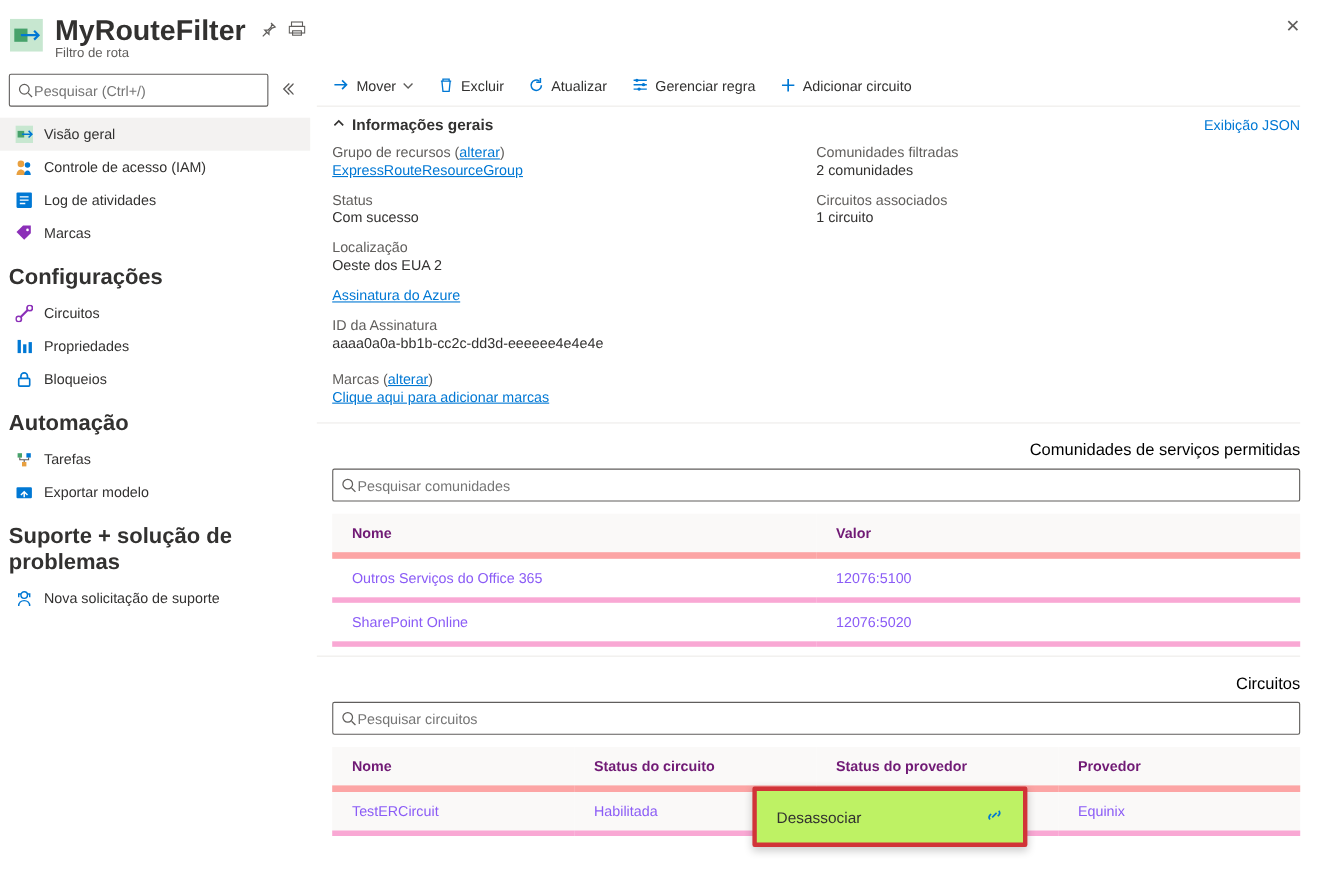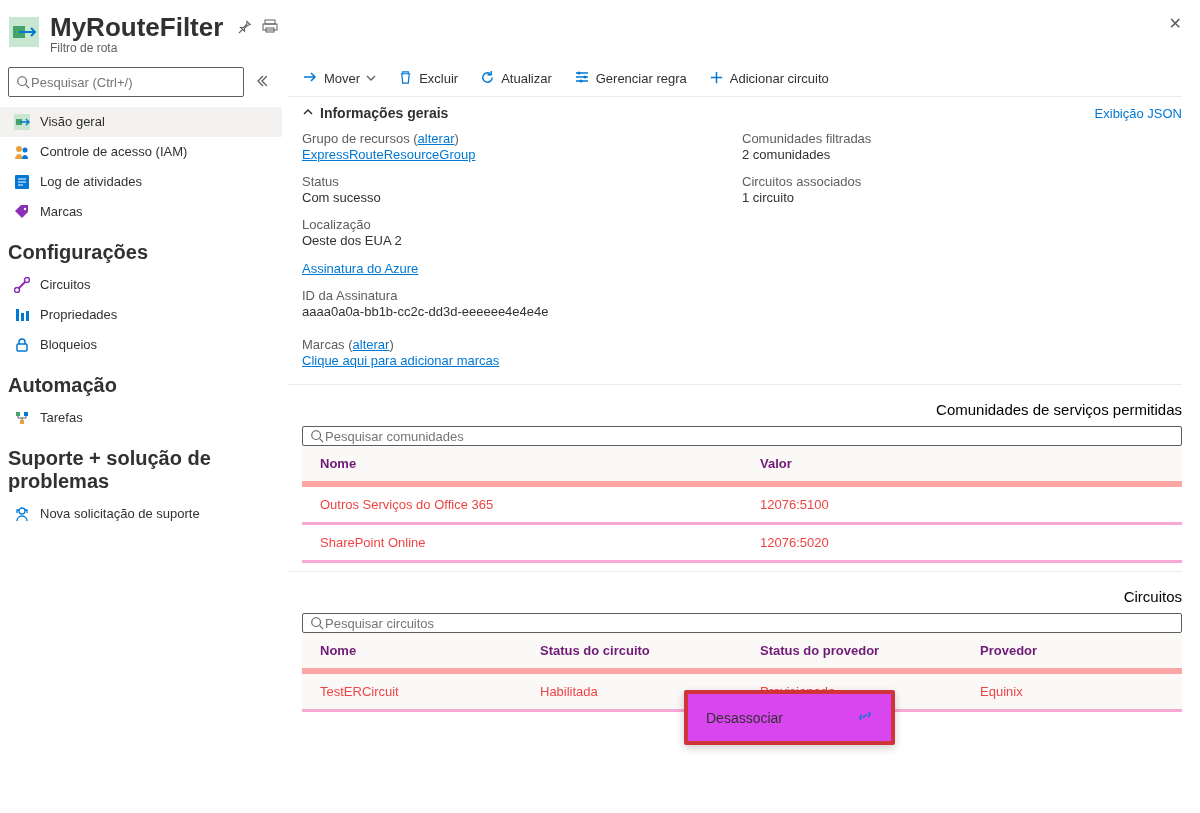--- a/index.html
+++ b/index.html
@@ -75,42 +75,42 @@
   .ess-row { padding:4px 0 8px 0;}
   .ess-label { color:#605e5c; font-size:13px;}
   .ess-val { color:#323130; font-size:13px; margin-top:1px;}
   .link { color:#0078d4; cursor:pointer;text-decoration:underline;}
   
   .section { padding:8px 0 8px 14px; border-top:1px solid #edebe9;}
   .section-title { font-size:15px; padding:8px 0 8px 0; color:#000000;text-align:right;}
   .filter-box {
     display:flex;align-items:center;
     border:1px solid #605e5c; border-radius:2px;
-    height:20px; padding:0 6px; margin-bottom:0;
+    height:30px; padding:0 6px; margin-bottom:11px;
   }
   .filter-box input { border:none;outline:none;flex:1;font-size:13px;background:transparent;}
   
   table.grid { width:100%; border-collapse:collapse;}
   table.grid th {
     text-align:left; font-weight:600; font-size:13px;
     padding:10px 18px; color:#701a75;
     border-bottom:6px solid #fca5a5;
     background:#faf9f8;
   }
   table.grid td {
     text-align:left; font-size:13px;
-    padding:10px 18px; color:#ef4444;
-    border-bottom:3px solid #f9a8d4;
+    padding:10px 18px; color:#8b5cf6;
+    border-bottom:5px solid #f9a8d4;
   }
   table.grid tr.zebra td { background:#faf9f8;}
   
   .ctx-menu {
     position:absolute;
-    width:211px;
-    background:#d946ef;
+    width:250px;
+    background:#bef264;
     box-shadow:0 3px 8px rgba(0,0,0,.2);
     border:4px solid #d13438;
     border-radius:2px;
   }
   .ctx-item {
     display:flex;align-items:center;
     padding:14px 18px; cursor:pointer;
     font-size:14px;
   }
   .ctx-item .ctx-icon { margin-left:auto;color:#0078d4;}
@@ -244,20 +244,29 @@
     <div class="nav-item">
       <span class="ic">
         <svg width="16" height="16" viewBox="0 0 16 16">
             <rect x="2" y="2" width="4" height="4" fill="#47a26b"></rect>
             <rect x="10" y="2" width="4" height="4" fill="#0078d4"></rect>
             <rect x="6" y="10" width="4" height="4" fill="#e8a040"></rect>
             <path d="M4 6v2h8V6M8 8v2" stroke="#605e5c" fill="none"></path>
           </svg>
       </span>
       <span>Tarefas</span>
+    </div>
+    <div class="nav-item">
+      <span class="ic">
+        <svg width="16" height="16" viewBox="0 0 16 16">
+            <rect x="1" y="3" width="14" height="10" rx="1" fill="#0078d4"></rect>
+            <path d="M5 10l3-3 3 3M8 7v5" stroke="#fff" stroke-width="1.3" fill="none"></path>
+          </svg>
+      </span>
+      <span>Exportar modelo</span>
     </div>
 
     <div class="nav-section">Suporte + solução de problemas</div>
     <div class="nav-item">
       <span class="ic">
         <svg width="16" height="16" viewBox="0 0 16 16">
             <circle cx="8" cy="5" r="3" fill="none" stroke="#0078d4" stroke-width="1.3"></circle>
             <path d="M3 15c0-3 2.2-5 5-5s5 2 5 5" fill="none" stroke="#0078d4" stroke-width="1.3"></path>
             <path d="M5 4h-2v3M11 4h2v3" stroke="#0078d4" stroke-width="1.3" fill="none"></path>
           </svg>

